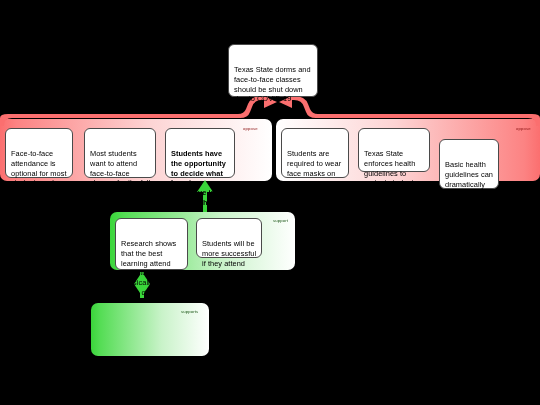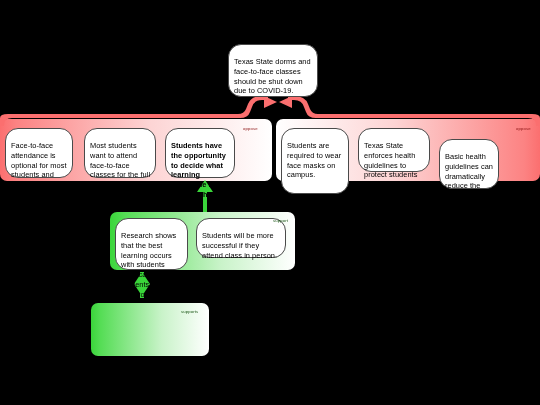--- a/index.html
+++ b/index.html
@@ -15,25 +15,25 @@
     overflow: hidden;
     font-family: "Liberation Sans", sans-serif;
   }
 
   
   .node {
     position: absolute;
     box-sizing: border-box;
     background: #ffffff;
     border: 1px solid #4a4a4a;
-    border-radius: 13px;
+    border-radius: 6px;
     color: #000000;
     font-size: 7.4px;
     line-height: 1.32;
-    padding: 12px 4px 3px 5px;
+    padding: 20px 4px 3px 5px;
     letter-spacing: 0.05px;
     z-index: 6;
   }
 
   
   .cluster {
     position: absolute;
     box-sizing: border-box;
     border-radius: 7px;
     z-index: 3;
@@ -108,27 +108,27 @@
   <div class="cluster cluster-oppose-left" style="left:0px; top:119px; width:272px; height:62px;"></div>
   <div class="badge badge-oppose" style="left:243px; top:126px;">oppose</div>
 
   <div class="node" style="left:5px; top:128px; width:68px; height:50px;">Face-to-face attendance is optional for most students and most classes have an online alternative.</div>
   <div class="node" style="left:84px; top:128px; width:72px; height:50px;">Most students want to attend face-to-face classes for the full college experience.</div>
   <div class="node" style="left:165px; top:128px; width:70px; height:50px;font-weight:bold;">Students have the opportunity to decide what learning technique is best for them.</div>
 
   <div class="cluster cluster-oppose-right" style="left:276px; top:119px; width:264px; height:62px;"></div>
   <div class="badge badge-oppose" style="left:516px; top:126px;">oppose</div>
 
-  <div class="node" style="left:281px; top:128px; width:68px; height:66px;">Students are required to wear face masks on campus.</div>
+  <div class="node" style="left:281px; top:128px; width:68px; height:50px;">Students are required to wear face masks on campus.</div>
   <div class="node" style="left:358px; top:128px; width:72px; height:44px;">Texas State enforces health guidelines to protect students and staff.</div>
   <div class="node" style="left:439px; top:139px; width:60px; height:50px;">Basic health guidelines can dramatically reduce the threat of transmission.</div>
 
   <div class="cluster cluster-support" style="left:110px; top:212px; width:185px; height:58px;"></div>
   <div class="badge badge-support" style="left:273px; top:218px;">support</div>
 
-  <div class="node" style="left:115px; top:218px; width:73px; height:52px;">Research shows that the best learning occurs with students physically students in the classroom.</div>
-  <div class="node" style="left:196px; top:218px; width:90px; height:40px;">Students will be more successful if they attend class in person.</div>
+  <div class="node" style="left:115px; top:218px; width:73px; height:52px;">Research shows that the best learning attend with students physically present in the classroom.</div>
+  <div class="node" style="left:196px; top:218px; width:66px; height:40px;">Students will be more successful if they attend class in person.</div>
 
   <div class="cluster cluster-support" style="left:91px; top:303px; width:118px; height:53px;"></div>
   <div class="badge badge-support" style="left:181px; top:309px;">supports</div>
 
 
 </div>
 
 </body></html>

